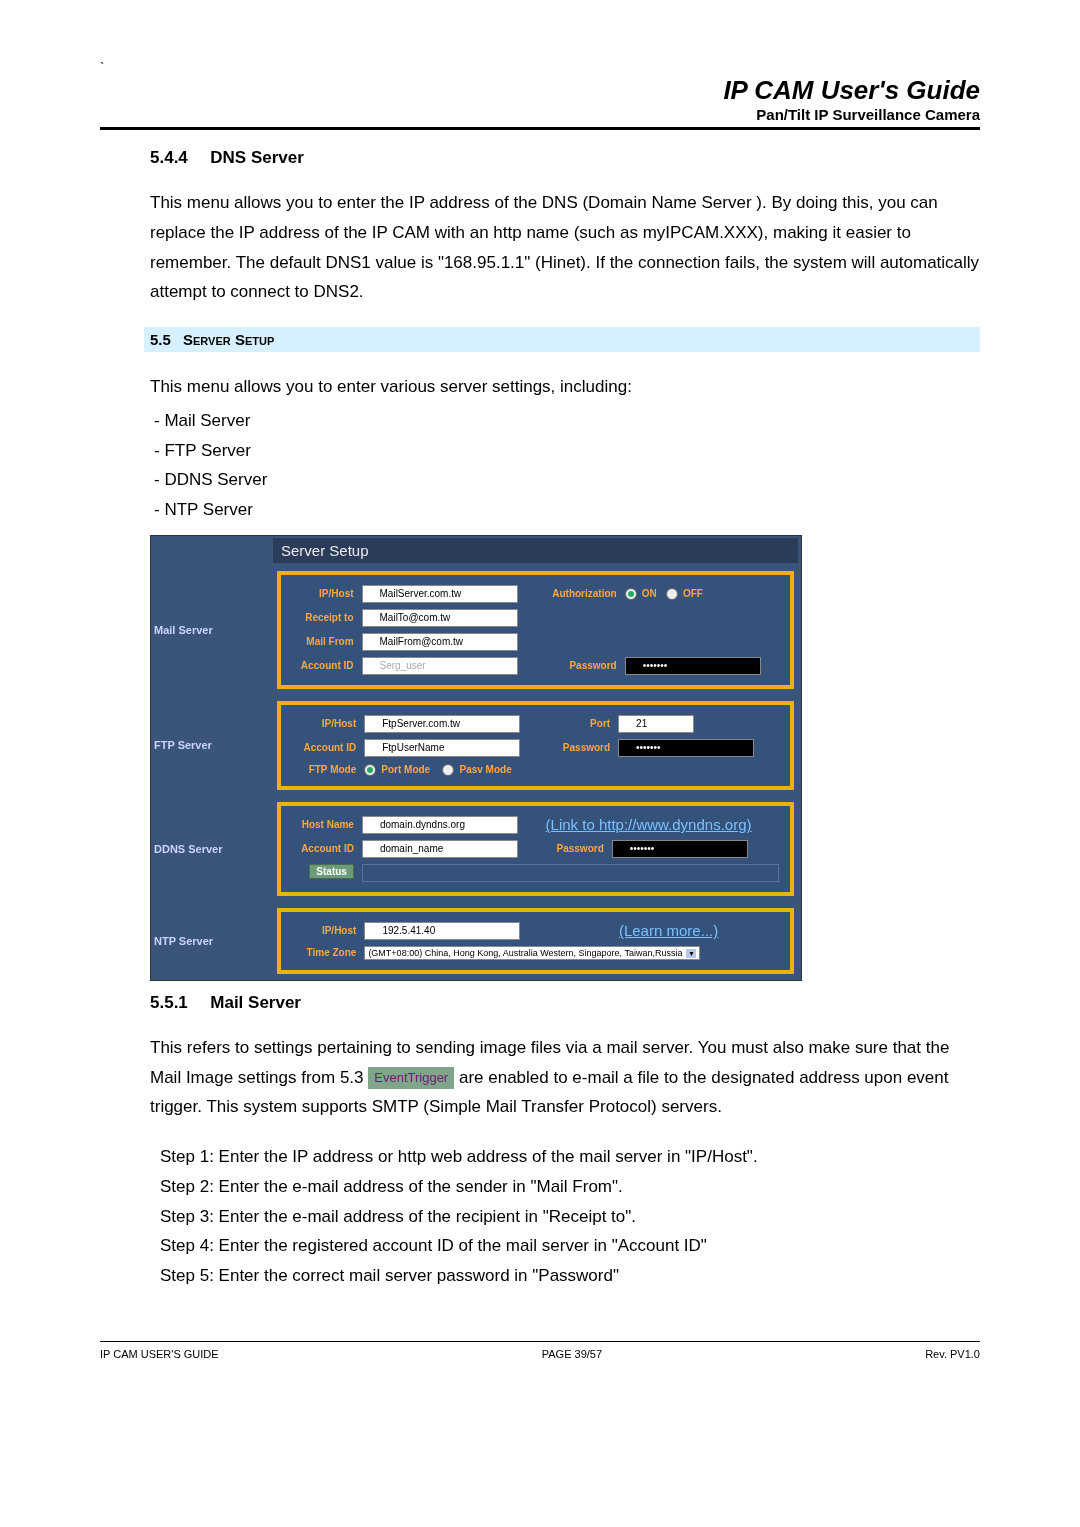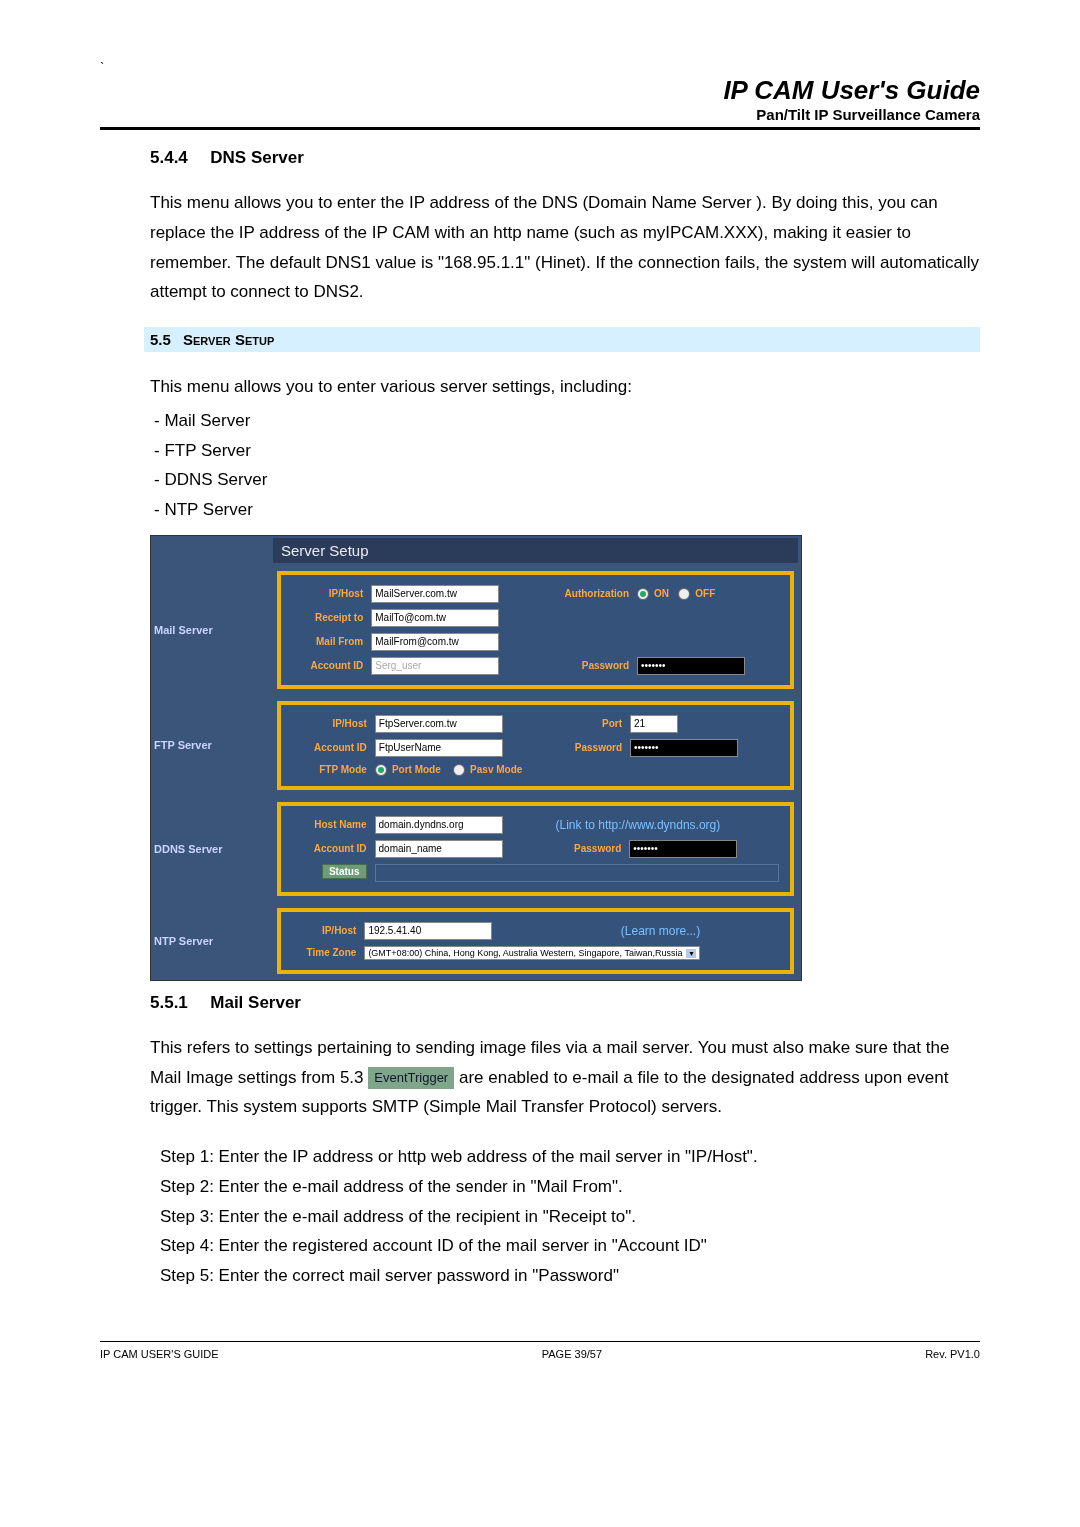--- a/index.html
+++ b/index.html
@@ -118,21 +118,21 @@
     font-size: 10px;
     text-align: right;
     white-space: nowrap;
     padding-right: 4px;
   }
   .tin {
     background: #fff;
     color: #000;
     border: 1px solid #888;
     font-size: 10px;
-    padding: 1px 3px;
+    padding: 1px 17px;
     height: 14px;
     box-sizing: content-box;
   }
   .tin.blk {
     background: #000;
     color: #fff;
   }
   .tin.gray {
     color: #aaa;
   }
@@ -149,34 +149,35 @@
   .radio.sel::after {
     content: "";
     position: absolute;
     left: 2px; top: 2px;
     width: 6px; height: 6px;
     border-radius: 50%;
     background: #2a6;
   }
   .linknote {
     color: #7ac0ff;
-    font-size: 12px;
+    font-size: 15px;
+    text-decoration: underline;
   }
   .btn {
     display: inline-block;
     background: #6b9c77;
     color: #fff;
     font-size: 10px;
     padding: 1px 6px;
     border: 1px solid #4a6a52;
   }
   .event-trigger {
     display: inline-block;
     background: #7fa68a;
-    color: #0f172a;
+    color: #701a75;
     font-size: 13px;
     padding: 0 6px;
     vertical-align: middle;
   }
   .select {
     background: #fff;
     color: #000;
     font-size: 9px;
     border: 1px solid #888;
     padding: 1px 3px;

